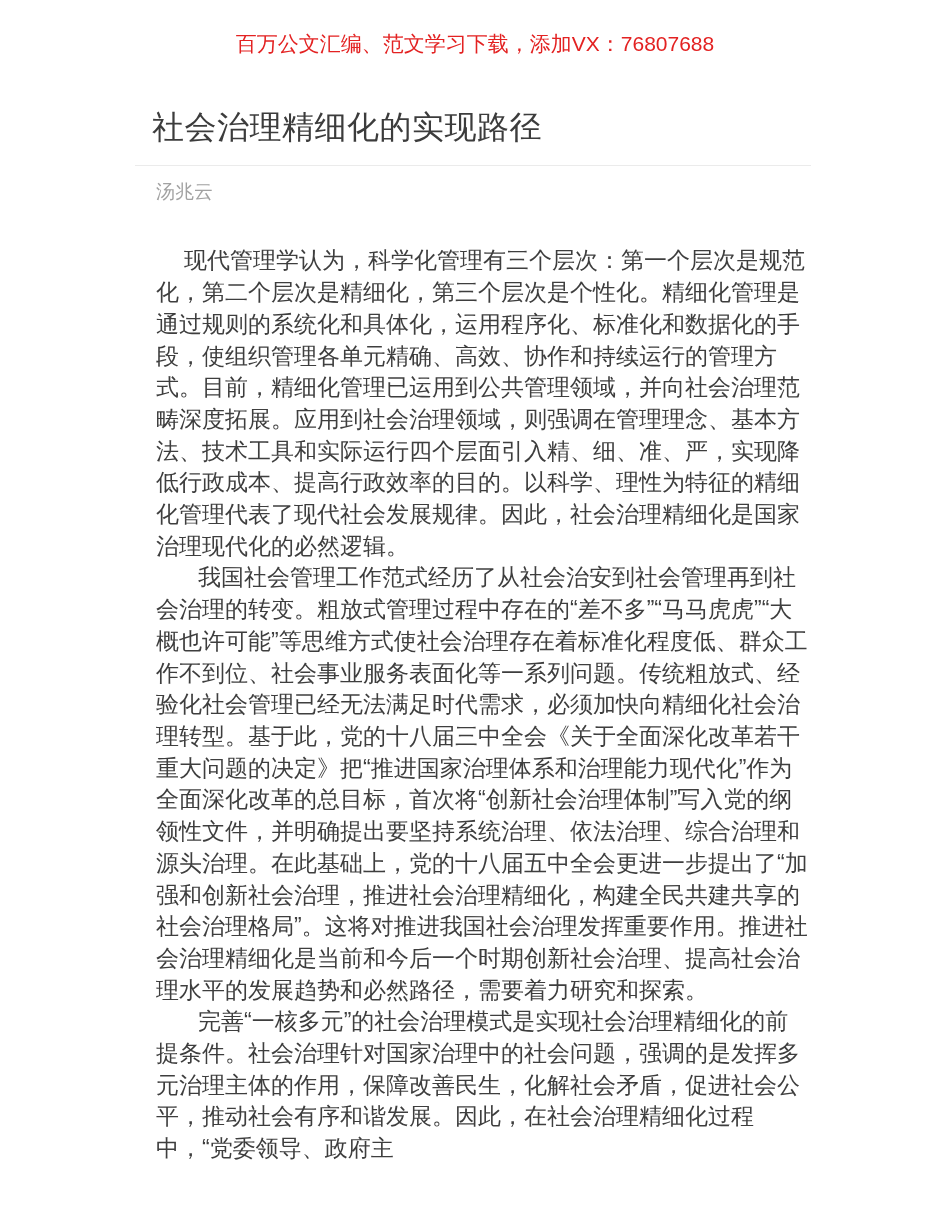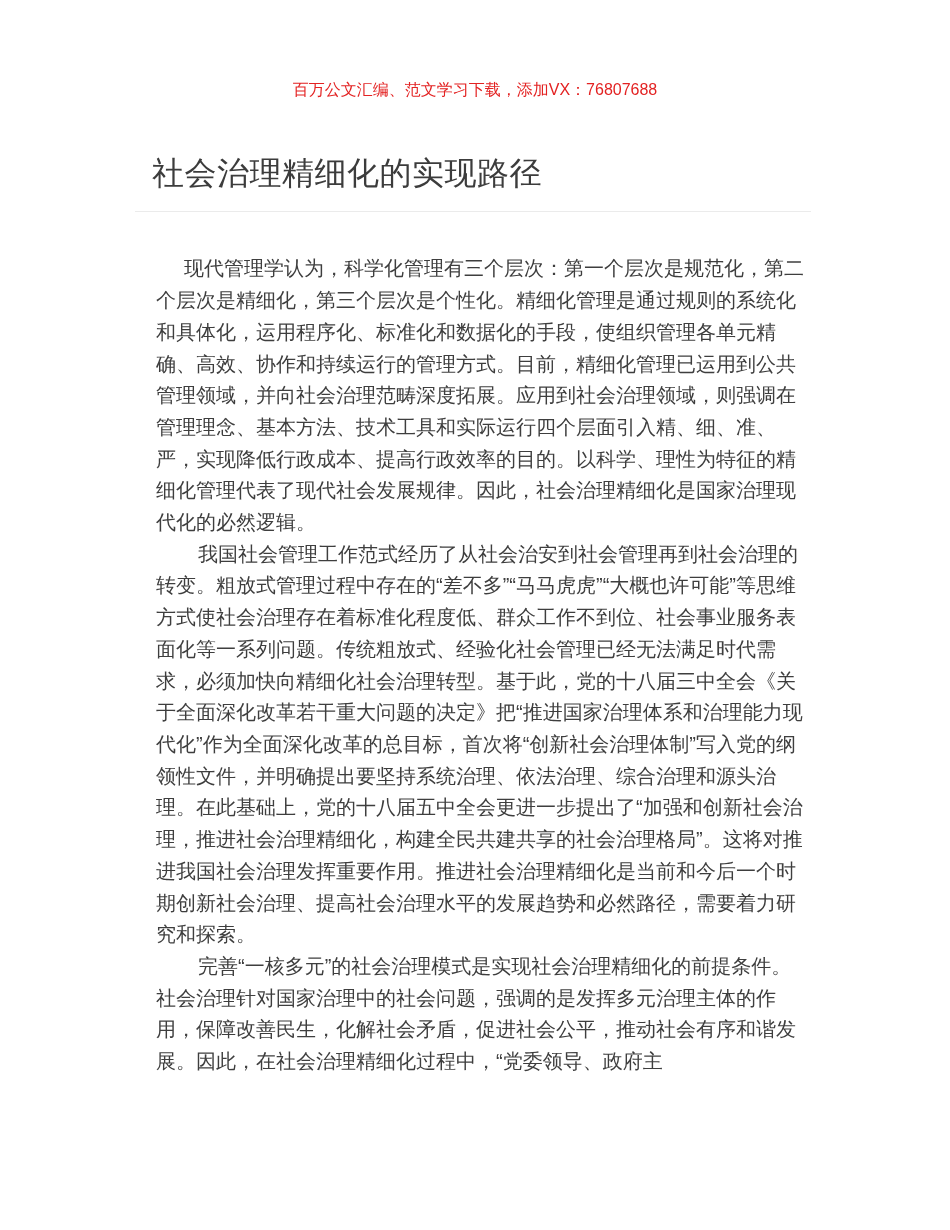--- a/index.html
+++ b/index.html
@@ -6,23 +6,23 @@
   body {
     width: 950px;
     height: 1230px;
     background: #ffffff;
     font-family: "Liberation Sans", "DejaVu Sans", sans-serif;
     overflow: hidden;
   }
   .page { position: relative; width: 950px; height: 1230px; }
 
   .banner {
-    padding-top: 76px;
+    padding-top: 30px;
     text-align: center;
-    font-size: 16px;
+    font-size: 21px;
     line-height: 28px;
     color: #e32222;
   }
 
   .article {
     margin-left: 135px;
     width: 676px;
   }
 
   .title {
@@ -50,21 +50,21 @@
     color: #a2a2a2;
   }
 
   .body-text {
     margin-top: 41px;
     padding-left: 21px;
   }
   .body-text p {
     margin: 0;
     width: 653px;
-    font-size: 20px;
+    font-size: 23px;
     line-height: 31.7px;
     color: #3e3e3e;
     text-align: left;
     word-break: break-all;
   }
   .indent-sm { text-indent: 28px; }
   .indent-lg { text-indent: 42px; }
 </style>
 </head>
 <body>
@@ -73,20 +73,21 @@
 
   <div class="banner" style="color: rgb(227, 34, 34);">百万公文汇编、范文学习下载，添加VX：76807688</div>
 
   <div class="article">
 
     <h1 class="title" style="color: rgb(60, 60, 60);">社会治理精细化的实现路径</h1>
 
     <hr class="divider">
 
     <div class="meta">
+      <div>汤兆云</div>
     </div>
 
     <div class="body-text">
       <p class="indent-sm">现代管理学认为，科学化管理有三个层次：第一个层次是规范化，第二个层次是精细化，第三个层次是个性化。精细化管理是通过规则的系统化和具体化，运用程序化、标准化和数据化的手段，使组织管理各单元精确、高效、协作和持续运行的管理方式。目前，精细化管理已运用到公共管理领域，并向社会治理范畴深度拓展。应用到社会治理领域，则强调在管理理念、基本方法、技术工具和实际运行四个层面引入精、细、准、严，实现降低行政成本、提高行政效率的目的。以科学、理性为特征的精细化管理代表了现代社会发展规律。因此，社会治理精细化是国家治理现代化的必然逻辑。</p>
       <p class="indent-lg">我国社会管理工作范式经历了从社会治安到社会管理再到社会治理的转变。粗放式管理过程中存在的“差不多”“马马虎虎”“大概也许可能”等思维方式使社会治理存在着标准化程度低、群众工作不到位、社会事业服务表面化等一系列问题。传统粗放式、经验化社会管理已经无法满足时代需求，必须加快向精细化社会治理转型。基于此，党的十八届三中全会《关于全面深化改革若干重大问题的决定》把“推进国家治理体系和治理能力现代化”作为全面深化改革的总目标，首次将“创新社会治理体制”写入党的纲领性文件，并明确提出要坚持系统治理、依法治理、综合治理和源头治理。在此基础上，党的十八届五中全会更进一步提出了“加强和创新社会治理，推进社会治理精细化，构建全民共建共享的社会治理格局”。这将对推进我国社会治理发挥重要作用。推进社会治理精细化是当前和今后一个时期创新社会治理、提高社会治理水平的发展趋势和必然路径，需要着力研究和探索。</p>
       <p class="indent-lg">完善“一核多元”的社会治理模式是实现社会治理精细化的前提条件。社会治理针对国家治理中的社会问题，强调的是发挥多元治理主体的作用，保障改善民生，化解社会矛盾，促进社会公平，推动社会有序和谐发展。因此，在社会治理精细化过程中，“党委领导、政府主</p>
     </div>
 
   </div>
 </div>

